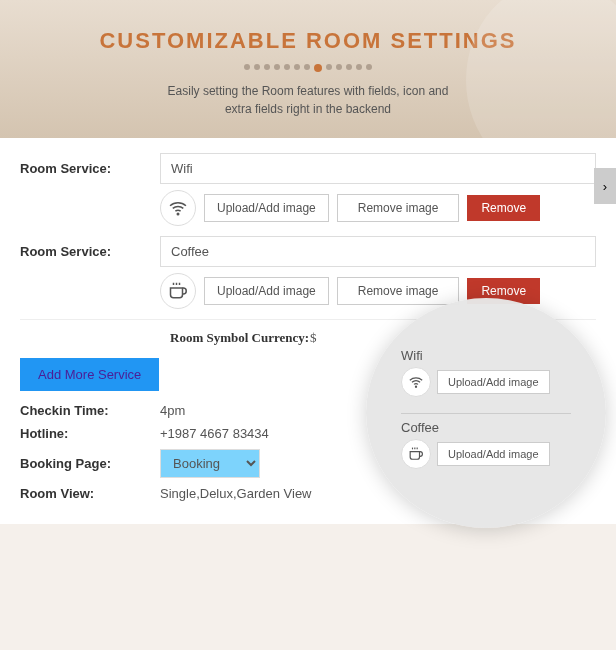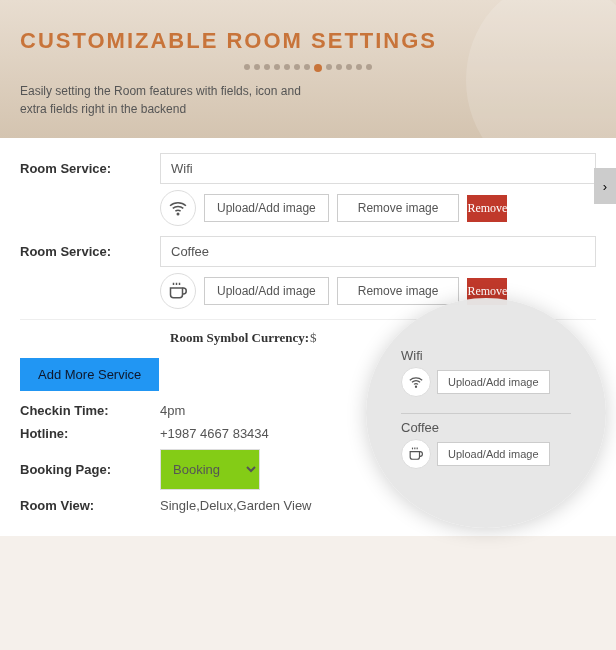--- a/index.html
+++ b/index.html
@@ -10,21 +10,21 @@
       width: 616px;
       height: 650px;
       overflow: hidden;
       position: relative;
     }
 
     
     .header-section {
       background: linear-gradient(to bottom, #e8ddd0, #d4c4b0);
       padding: 28px 20px 20px;
-      text-align: left;
+      text-align: center;
       position: relative;
       overflow: hidden;
     }
     .header-section::before {
       content: '';
       position: absolute;
       top: -20px; right: -30px;
       width: 180px; height: 200px;
       background: rgba(255,255,255,0.15);
       border-radius: 50%;
@@ -134,39 +134,38 @@
       background: #fff;
       border: 1px solid #ccc;
       padding: 6px 20px;
       font-size: 12px;
       cursor: pointer;
       color: #555;
     }
     .btn-remove {
       background: #c0392b;
       border: none;
-      padding: 6px 0;
+      padding: 6px 14px;
       font-size: 12px;
       cursor: pointer;
       color: #fff;
-      font-family: Liberation Serif, serif;
     }
     .btn-remove.active-dropdown {
       background: #c0392b;
     }
 
     .divider {
       border: none;
       border-top: 1px solid #eee;
       margin: 10px 0;
     }
 
     .add-more-btn {
       background: #2196f3;
-      color: #0f172a;
+      color: #4c1d95;
       border: none;
       padding: 9px 18px;
       font-size: 13px;
       cursor: pointer;
       margin-bottom: 12px;
       margin-top: 4px;
     }
 
     .settings-row {
       display: flex;
@@ -179,24 +178,24 @@
       font-weight: bold;
       color: #333;
       font-size: 13px;
     }
     .settings-value {
       color: #555;
       font-size: 13px;
     }
     .settings-select {
       border: 1px solid #ddd;
-      padding: 11px 8px;
-      font-size: 13px;
-      color: #555;
-      background: #84cc16;
+      padding: 5px 8px;
+      font-size: 13px;
+      color: #555;
+      background: #7dd3fc;
       cursor: pointer;
       min-width: 100px;
     }
 
     
     .zoom-popup {
       position: absolute;
       right: 10px;
       top: 160px;
       width: 240px;

